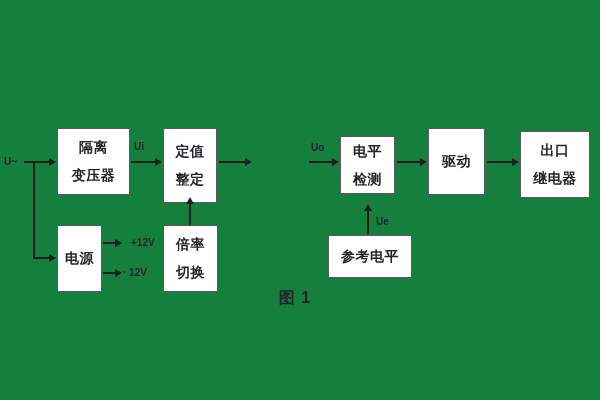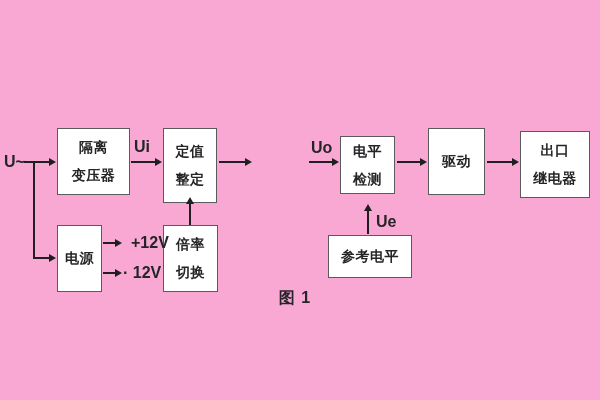--- a/index.html
+++ b/index.html
@@ -1,27 +1,27 @@
 <!DOCTYPE html>
 <html><head>
 <meta charset="utf-8">
 <style>
   html,body{margin:0;padding:0;background:#ffffff;}
   .canvas{
-    position:relative;width:600px;height:400px;background:#f9a8d4;overflow:hidden;
+    position:relative;width:600px;height:400px;background:#15803d;overflow:hidden;
     font-family:"Liberation Sans", sans-serif;color:#252528;
   }
   .box{
     position:absolute;border:1.5px solid #5a5a5c;background:#ffffff;
     display:flex;flex-direction:column;align-items:center;justify-content:center;
     gap:13px;font-size:14px;line-height:15px;font-weight:600;letter-spacing:0.5px;
     box-sizing:border-box;text-align:center;
   }
   .lbl{
-    position:absolute;font-size:16px;line-height:16px;font-weight:600;white-space:nowrap;
+    position:absolute;font-size:10px;line-height:16px;font-weight:600;white-space:nowrap;
   }
   .hline{position:absolute;height:1.5px;background:#1f1f21;}
   .vline{position:absolute;width:1.5px;background:#1f1f21;}
   .ar{position:absolute;width:0;height:0;
       border-top:4px solid transparent;border-bottom:4px solid transparent;
       border-left:7px solid #1f1f21;}
   .au{position:absolute;width:0;height:0;
       border-left:4px solid transparent;border-right:4px solid transparent;
       border-bottom:7px solid #1f1f21;}
   .caption{position:absolute;left:255px;top:288px;width:80px;text-align:center;

